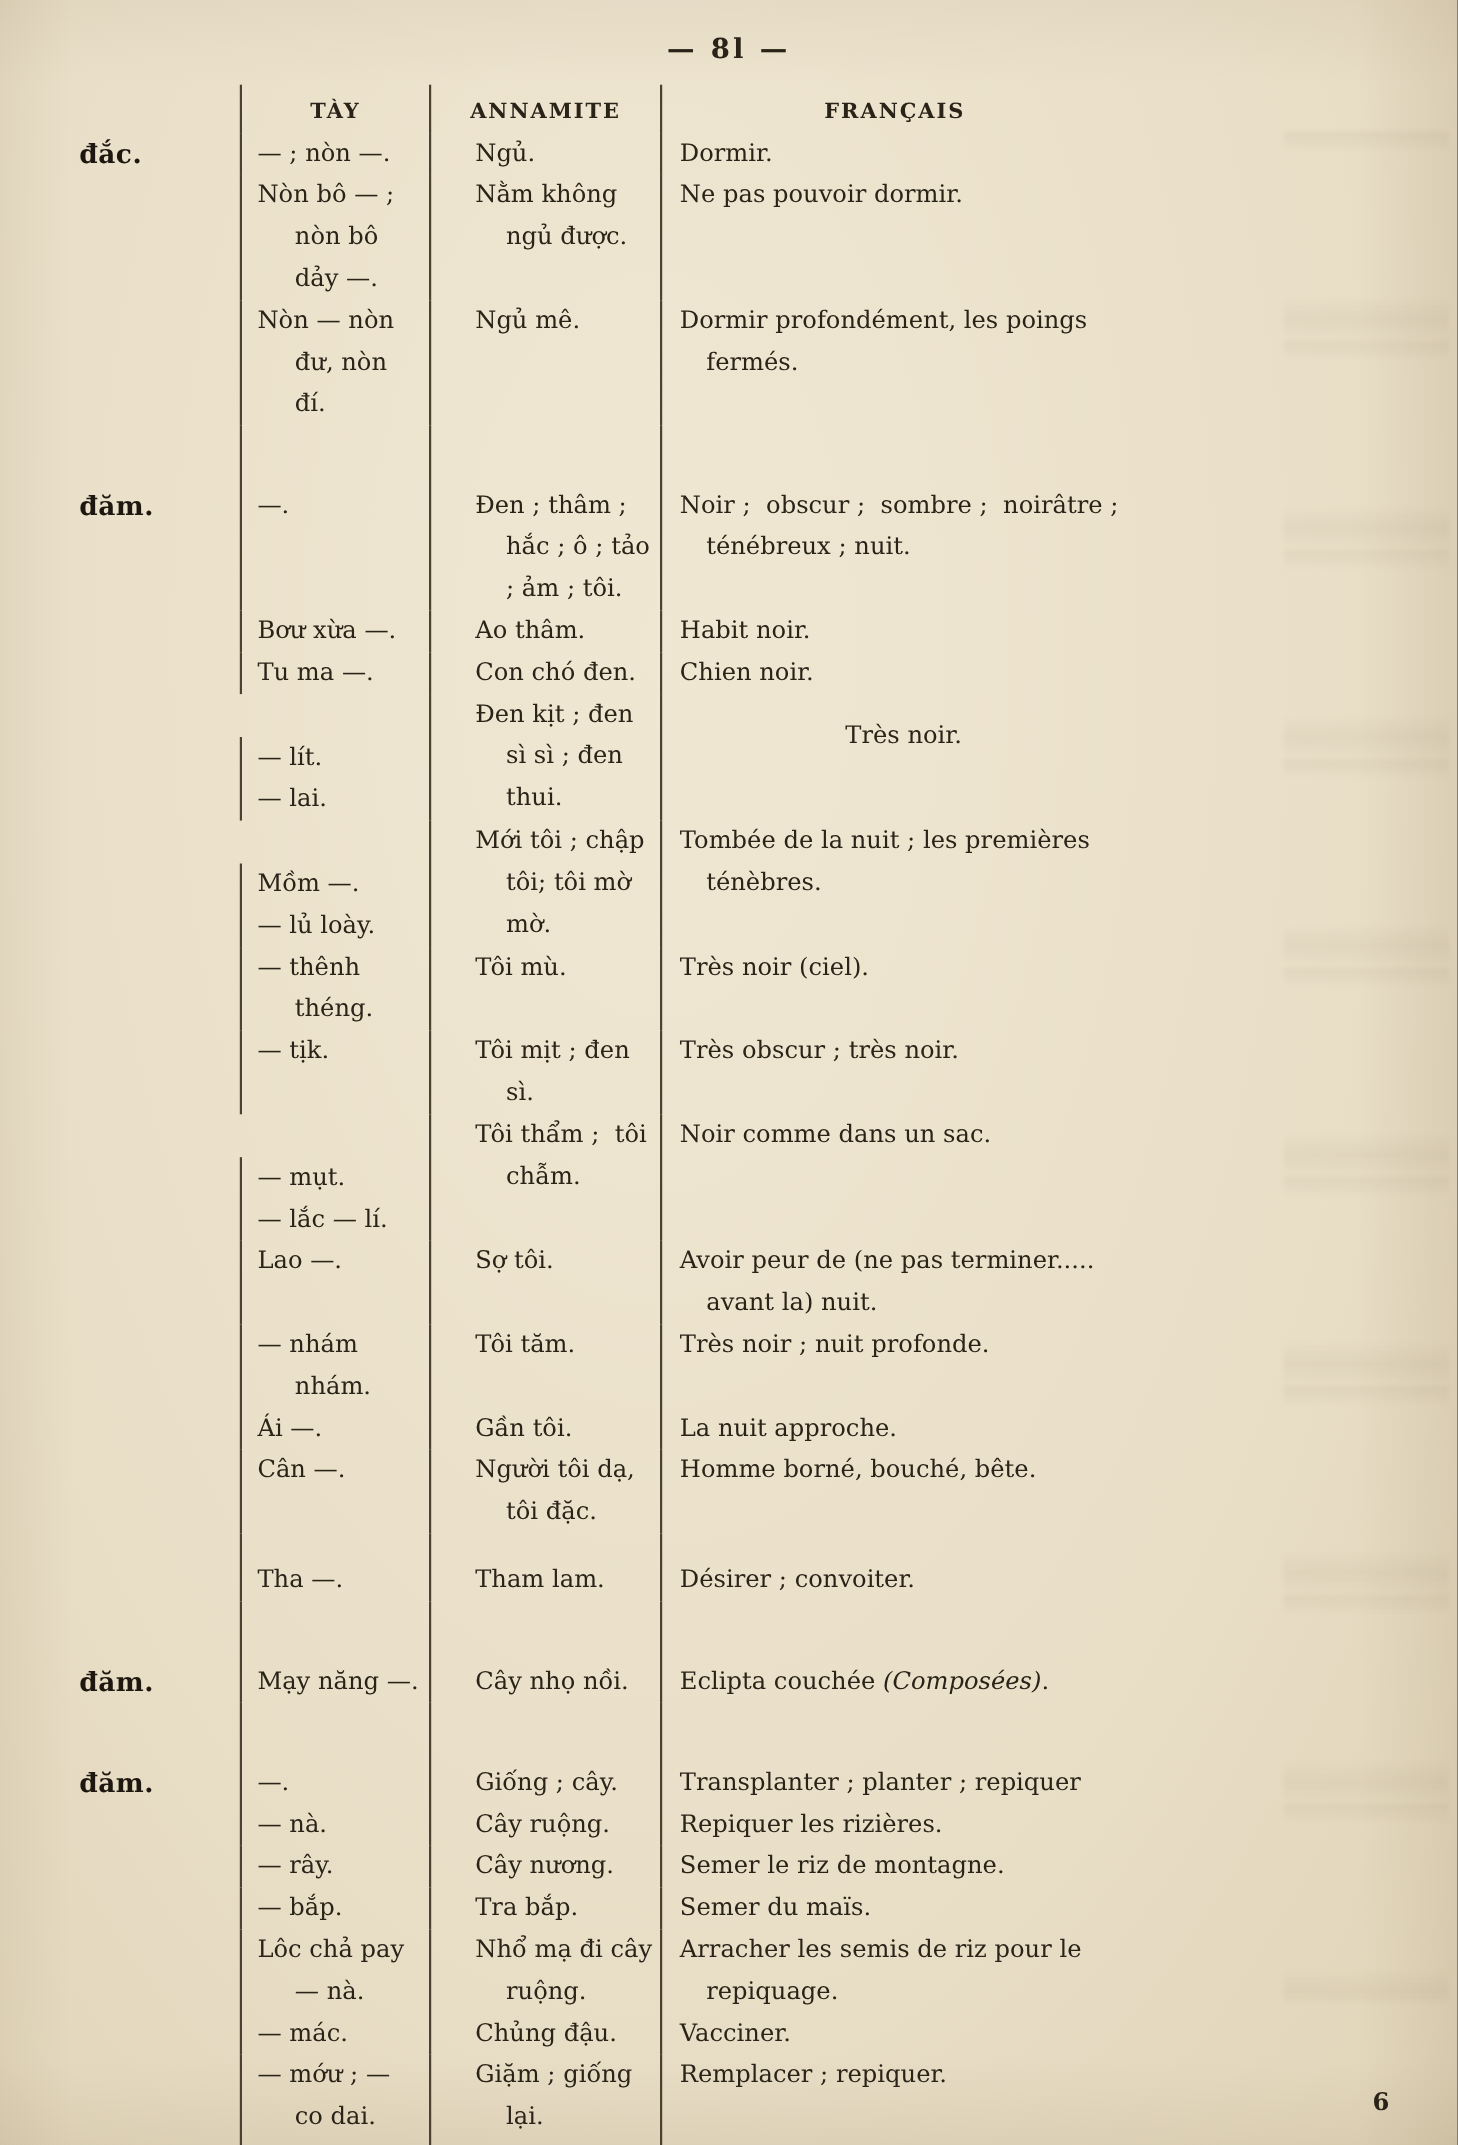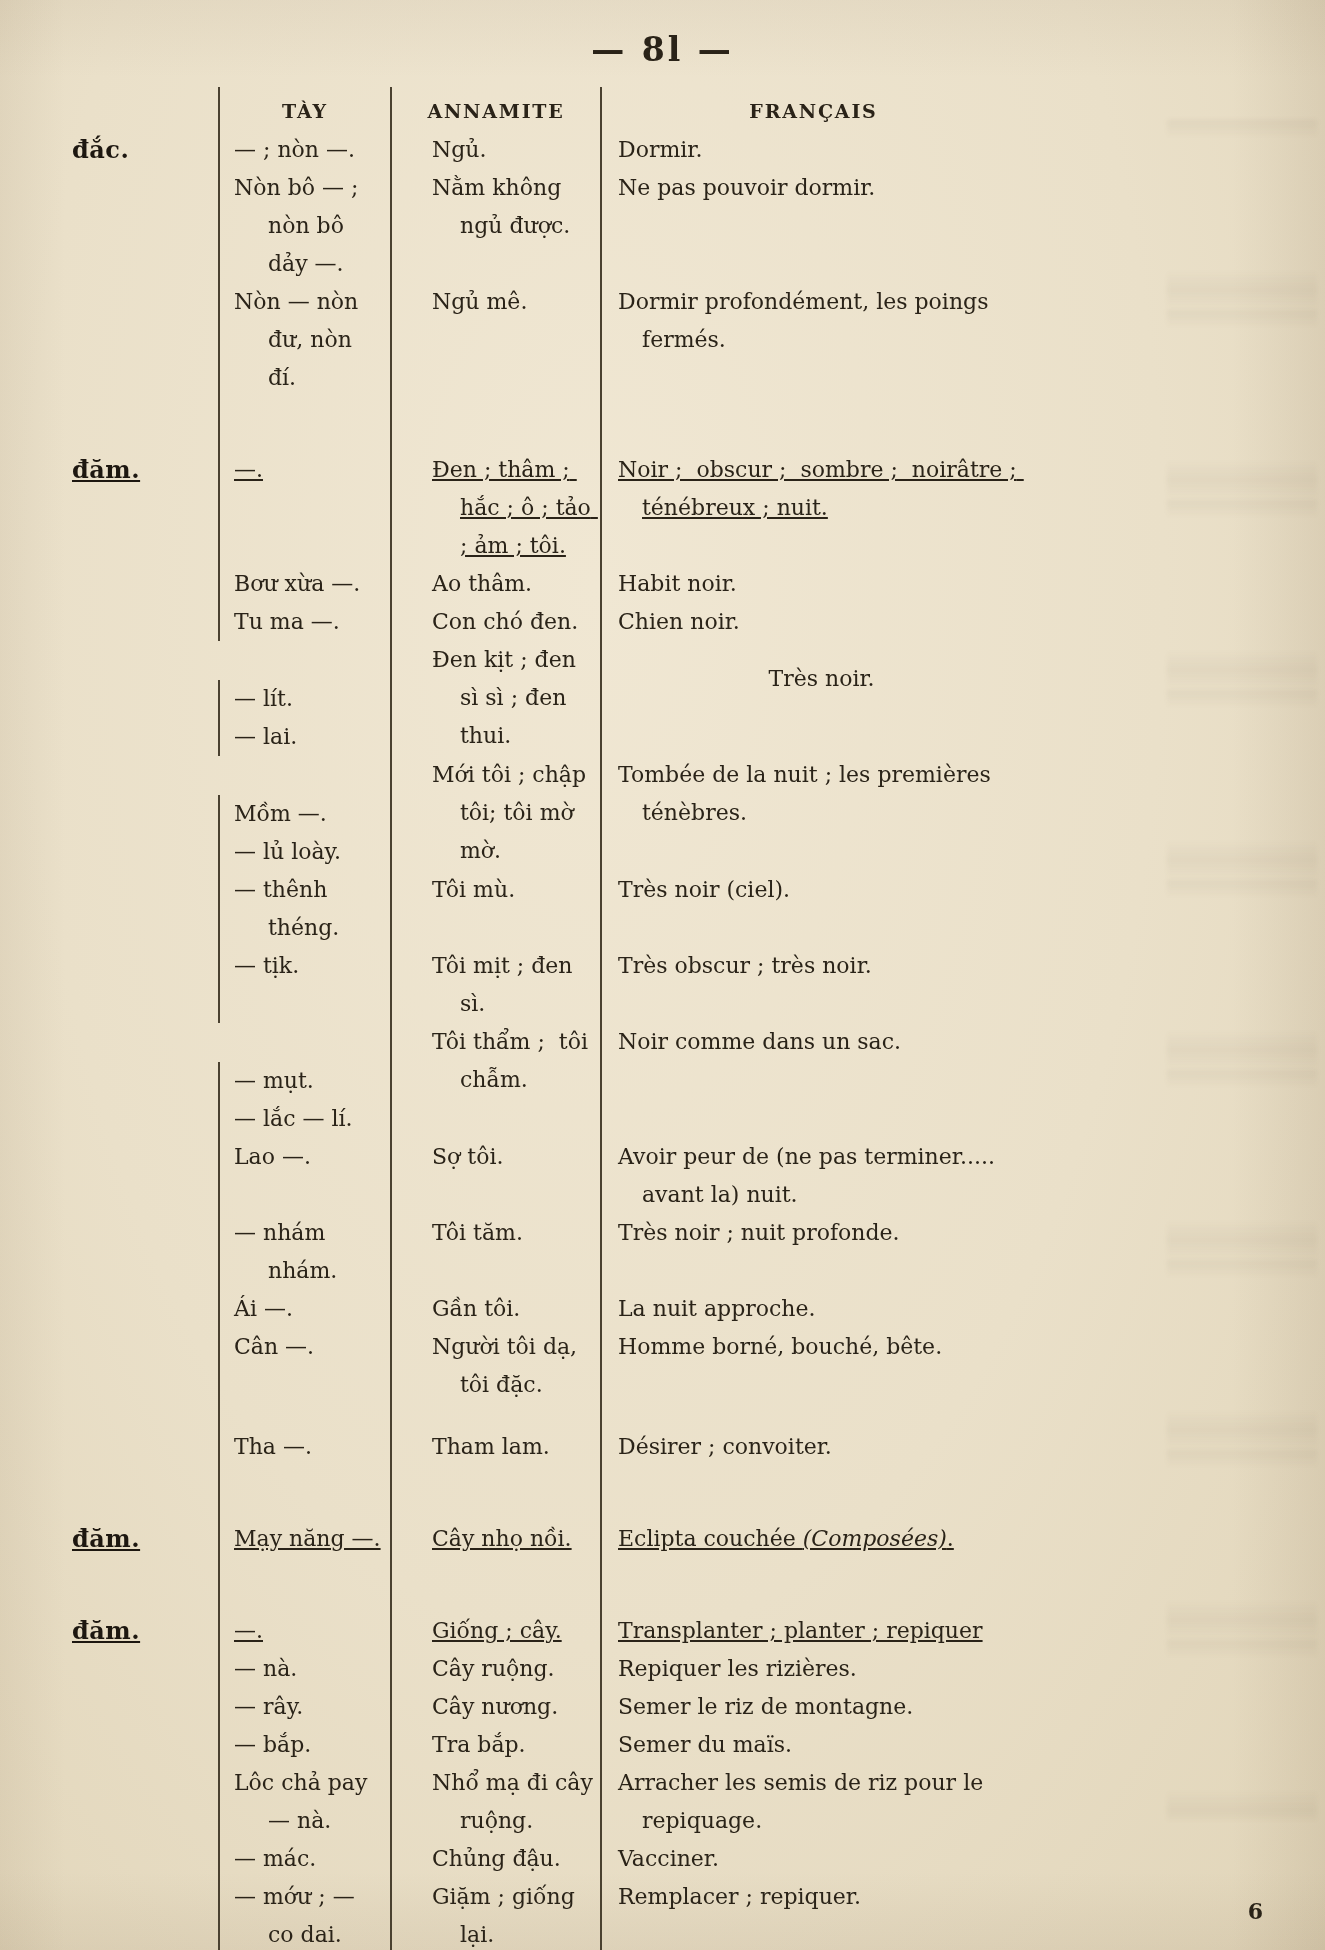--- a/index.html
+++ b/index.html
@@ -22,21 +22,21 @@
     background: repeating-linear-gradient(180deg,
       rgba(90,70,45,0.06) 0px, rgba(90,70,45,0.00) 18px,
       rgba(90,70,45,0.00) 150px, rgba(90,70,45,0.05) 170px,
       rgba(90,70,45,0.00) 190px);
     filter: blur(2px);
     pointer-events: none;
   }
   .pageno {
     text-align: center;
     padding-top: 30px;
-    font-size: 33px;
+    font-size: 25px;
     letter-spacing: 3px;
     font-weight: bold;
   }
   .dict {
     display: grid;
     grid-template-columns: 218px 172px 210px 1fr;
     margin-top: 18px;
     font-size: 22px;
     line-height: 38px;
   }
@@ -60,21 +60,21 @@
   .hcell {
     text-indent: 0;
     text-align: center;
     font-size: 19px;
     font-weight: bold;
     letter-spacing: 1.8px;
     padding: 14px 0 10px 0;
     line-height: 20px;
   }
   .hcell.fr { padding-right: 300px; padding-left: 0; }
-  .g-lg > .cell { padding-top: 54px; text-decoration: underline; }
+  .g-lg > .cell { padding-top: 54px; }
   .g-md > .cell { padding-top: 24px; }
   .pad-half { padding-top: 19px; text-align: center; }
   .it { font-style: italic; }
   .note { display: block; text-indent: 0; }
   .signature {
     position: absolute;
     right: 62px;
     bottom: 26px;
     font-size: 22px;
     font-weight: bold;

